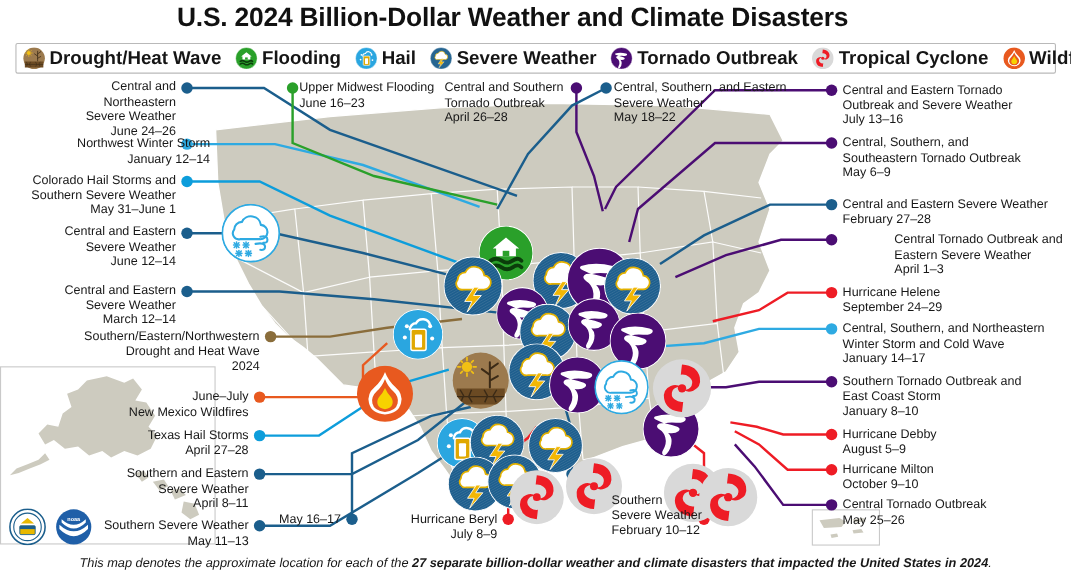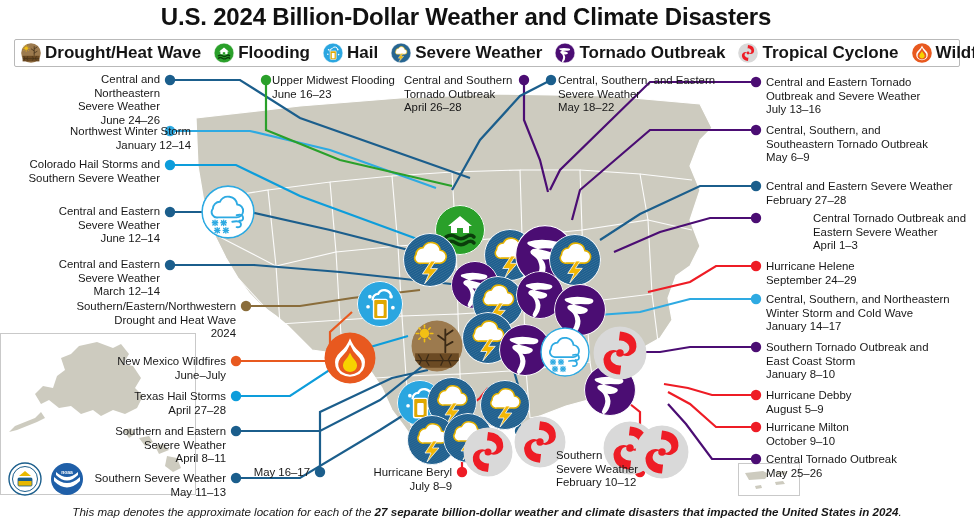--- a/index.html
+++ b/index.html
@@ -668,28 +668,28 @@
         <circle cx="50" cy="50" r="7" fill="#ee1c25"></circle>
         </svg>
       </div>
     </div>
 
   <div id="labels-layer" style="position:absolute;left:0;top:0;width:974px;height:529px;">
       <div class="lab r" style="top: 73px; left: 0px; width: 160px; padding-left: 43px;"><div>Central and Northeastern
 Severe Weather</div><div>June 24–26</div></div>
       <div class="lab r" style="top: 125px; left: 12px; width: 160px; margin-left: 19px;"><div>Northwest Winter Storm</div><div>January 12–14</div></div>
       <div class="lab r" style="top: 158px; left: 0px; width: 160px;"><div>Colorado Hail Storms and
-Southern Severe Weather</div></div>
+Southern Severe Weather</div><div>May 31–June 1</div></div>
       <div class="lab r" style="top: 205px; left: 0px; width: 160px;"><div>Central and Eastern
 Severe Weather</div><div>June 12–14</div></div>
       <div class="lab r" style="top: 258px; left: 0px; width: 160px;"><div>Central and Eastern
 Severe Weather</div><div>March 12–14</div></div>
       <div class="lab r" style="top: 300px; left: 0px; width: 236px;"><div>Southern/Eastern/Northwestern
 Drought and Heat Wave</div><div>2024</div></div>
-      <div class="lab r" style="top: 355px; left: 0px; width: 226px;"><div>New Mexico Wildfires</div><div>June–July</div></div>
+      <div class="lab r" style="top: 355px; left: 0px; width: 226px;"><div>June–July</div><div>New Mexico Wildfires</div></div>
       <div class="lab r" style="top: 390px; left: 0px; width: 226px;"><div>Texas Hail Storms</div><div>April 27–28</div></div>
       <div class="lab r" style="top: 425px; left: 0px; width: 226px;"><div>Southern and Eastern
 Severe Weather</div><div>April 8–11</div></div>
       <div class="lab r" style="top: 472px; left: 0px; width: 226px;"><div>Southern Severe Weather</div><div>May 11–13</div></div>
       <div class="lab l" style="top: 74px; left: 272px; width: 698px;"><div>Upper Midwest Flooding</div><div>June 16–23</div></div>
       <div class="lab l" style="top: 74px; left: 404px; width: 566px;"><div>Central and Southern
 Tornado Outbreak</div><div>April 26–28</div></div>
       <div class="lab l" style="top: 74px; left: 558px; width: 412px;"><div>Central, Southern, and Eastern
 Severe Weather</div><div>May 18–22</div></div>
       <div class="lab l" style="top: 76px; left: 766px; width: 204px;"><div>Central and Eastern Tornado

